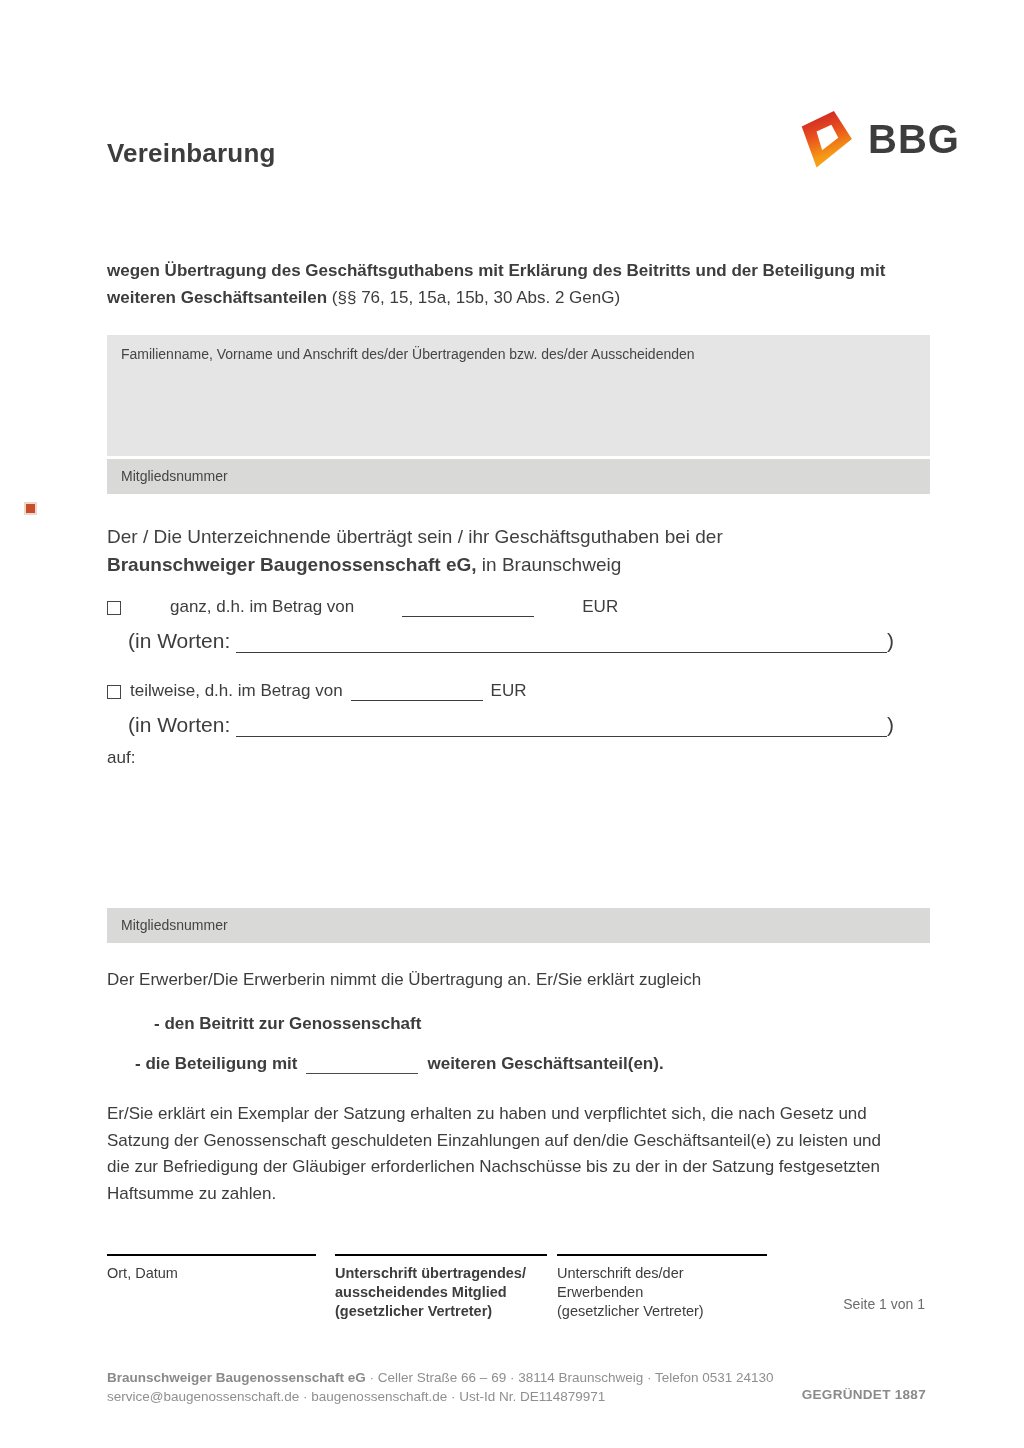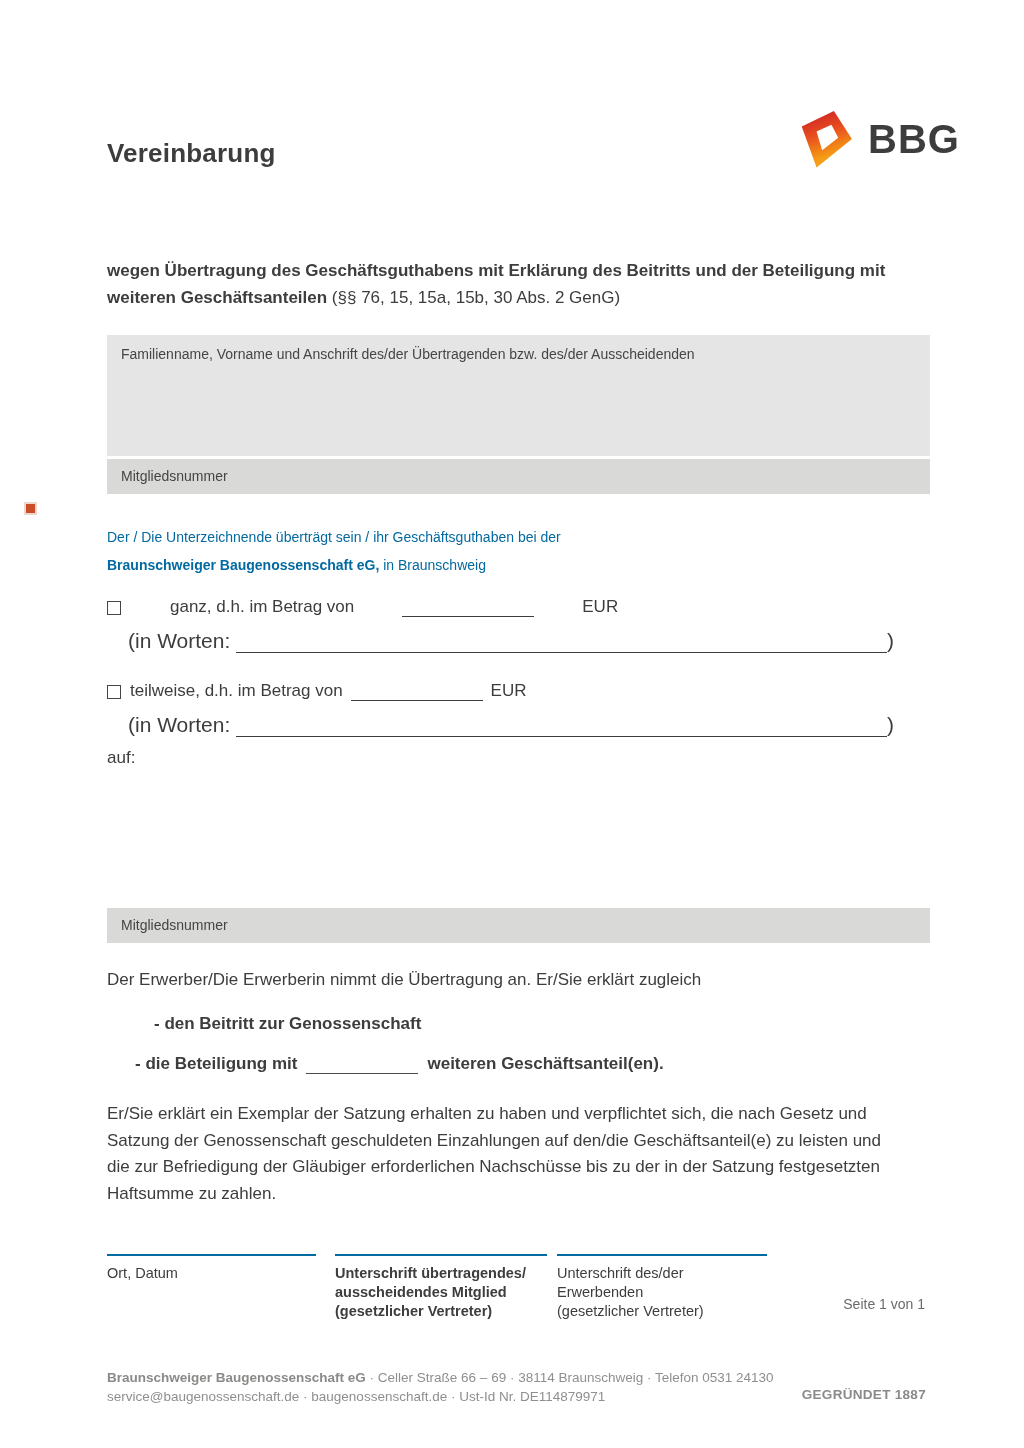--- a/index.html
+++ b/index.html
@@ -29,21 +29,21 @@
     padding:11px 14px;
   }
   .box-address { height:121px; }
   .box-member {
     left:107px; width:823px; height:35px; background:#d9d9d8;
     font-size:14px; color:#454545; padding:9px 14px;
   }
 
   .marker { left:26px; top:504px; width:9px; height:9px; background:#c94d28; outline:2px solid #eed8cd; }
 
-  .bodytext { font-size:14px; line-height:28px; color:#0369a1; }
+  .bodytext { font-size:19px; line-height:28px; color:#404040; }
   .decl { left:107px; top:523px; width:700px; }
 
   .optrow { left:107px; display:flex; align-items:flex-end; font-size:17px; }
   .checkbox {
     display:inline-block; width:14px; height:14px;
     border:1.5px solid #454545; background:#fff;
     margin-right:9px; position:relative; top:-2px;
   }
   .blank { display:inline-block; border-bottom:1.5px solid #3d3d3d; height:20px; }
   .blank-amount { width:132px; margin:0 8px; }
@@ -52,21 +52,21 @@
 
   .auf { left:107px; top:748px; font-size:17px; }
 
   .accept { left:107px; top:970px; font-size:17px; }
   .joinline { left:107px; top:1014px; font-size:17px; font-weight:bold;margin-left:47px; }
   .partline { left:107px; top:1054px; font-size:17px; font-weight:bold; display:flex; align-items:center;margin-left:28px; }
   .partline .blank { width:112px; margin:0 9px; border-bottom-color:#4a4a4a; }
 
   .satzung { left:107px; top:1101px; width:800px; font-size:17px; line-height:26.5px; }
 
-  .sigcol { top:1254px; border-top:2px solid #0369a1; padding-top:8px; font-size:14.5px; line-height:19px; color:#3d3d3d; }
+  .sigcol { top:1254px; border-top:2px solid #000000; padding-top:8px; font-size:14.5px; line-height:19px; color:#3d3d3d; }
   .sig1 { left:107px; width:209px; }
   .sig2 { left:335px; width:212px;font-weight:bold; }
   .sig3 { left:557px; width:210px; }
   .pagenum { left:785px; top:1296px; width:140px; text-align:right; font-size:14px; color:#6b6b6b; }
 
   .footer { left:107px; top:1368px; width:680px; font-size:13.5px; line-height:19px; color:#8f8f8e; }
   .footer b { font-weight:bold; color:#8a8a89; }
   .founded { left:700px; top:1387px; width:226px; text-align:right; font-size:13.5px; font-weight:bold; color:#8a8a89; letter-spacing:0.3px; }
 </style>
 </head>

